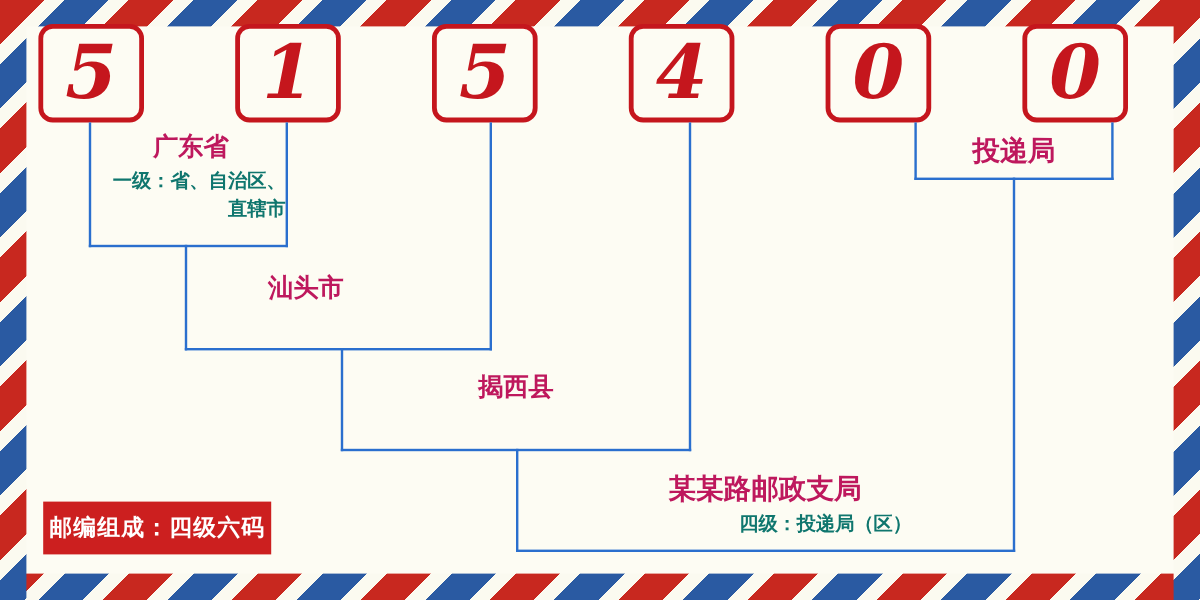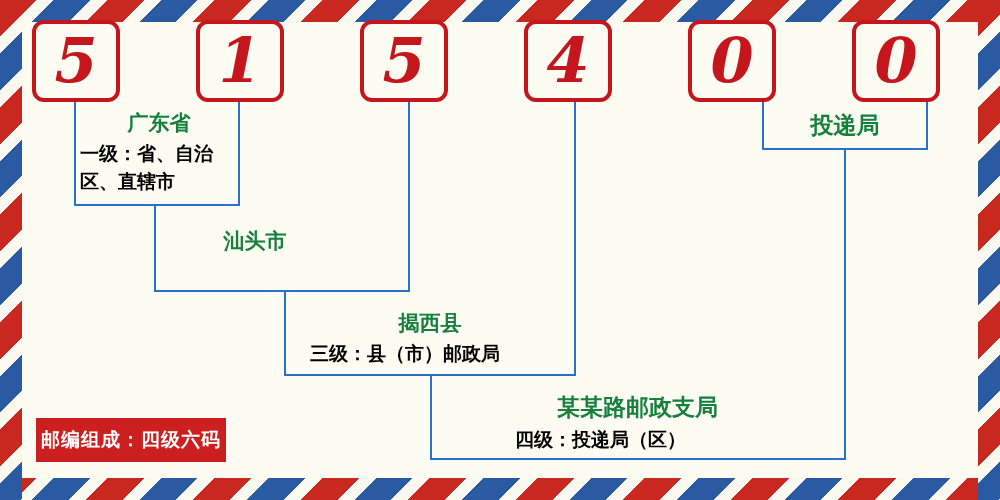--- a/index.html
+++ b/index.html
@@ -25,26 +25,26 @@
     font-family:"DejaVu Serif","Liberation Serif",serif;
     font-style:italic;font-weight:bold;
     font-size:62px;color:#c5161d;line-height:1;
   }
 
   .line{position:absolute;background:#2a6fce;}
   .line.v{width:2px;}
   .line.h{height:2px;}
 
   .place-name{
-    position:absolute;color:#15803d;font-weight:bold;font-size:21px;
+    position:absolute;color:#be185d;font-weight:bold;font-size:21px;
     text-align:center;line-height:1.2;
   }
   .level-desc{
-    position:absolute;color:#000000;font-weight:bold;font-size:19px;
-    text-align:left;line-height:1.45;
+    position:absolute;color:#0f766e;font-weight:bold;font-size:16px;
+    text-align:right;line-height:1.45;
   }
   .badge{
     position:absolute;left:36px;top:418px;background:#cc1f1f;color:#ffffff;
     font-weight:bold;font-size:19px;padding:9px 5px;letter-spacing:1px;
   }
 </style>
 </head>
 <body>
 
 <div class="canvas">
@@ -81,21 +81,20 @@
 
   <div class="line v" style="left:154px;top:204px;height:88px"></div>
   <div class="line h" style="left:154px;top:290px;width:256px"></div>
   <div class="line v" style="left:408px;top:102px;height:190px"></div>
   <div class="place-name" style="left:175px;top:228px;width:160px">汕头市</div>
 
   <div class="line v" style="left:284px;top:290px;height:86px"></div>
   <div class="line h" style="left:284px;top:374px;width:292px"></div>
   <div class="line v" style="left:574px;top:102px;height:274px"></div>
   <div class="place-name" style="left:330px;top:310px;width:200px">揭西县</div>
-  <div class="level-desc" style="left:310px;top:340px;width:240px">三级：县（市）邮政局</div>
 
   <div class="line v" style="left:430px;top:374px;height:86px"></div>
   <div class="line h" style="left:430px;top:458px;width:416px"></div>
   <div class="line v" style="left:844px;top:148px;height:312px"></div>
   <div class="place-name" style="left:515px;top:394px;width:245px;font-size:23px">某某路邮政支局</div>
   <div class="level-desc" style="left:515px;top:426px;width:245px">四级：投递局（区）</div>
 
   <div class="line v" style="left:762px;top:102px;height:48px"></div>
   <div class="line h" style="left:762px;top:148px;width:166px"></div>
   <div class="line v" style="left:926px;top:102px;height:48px"></div>

